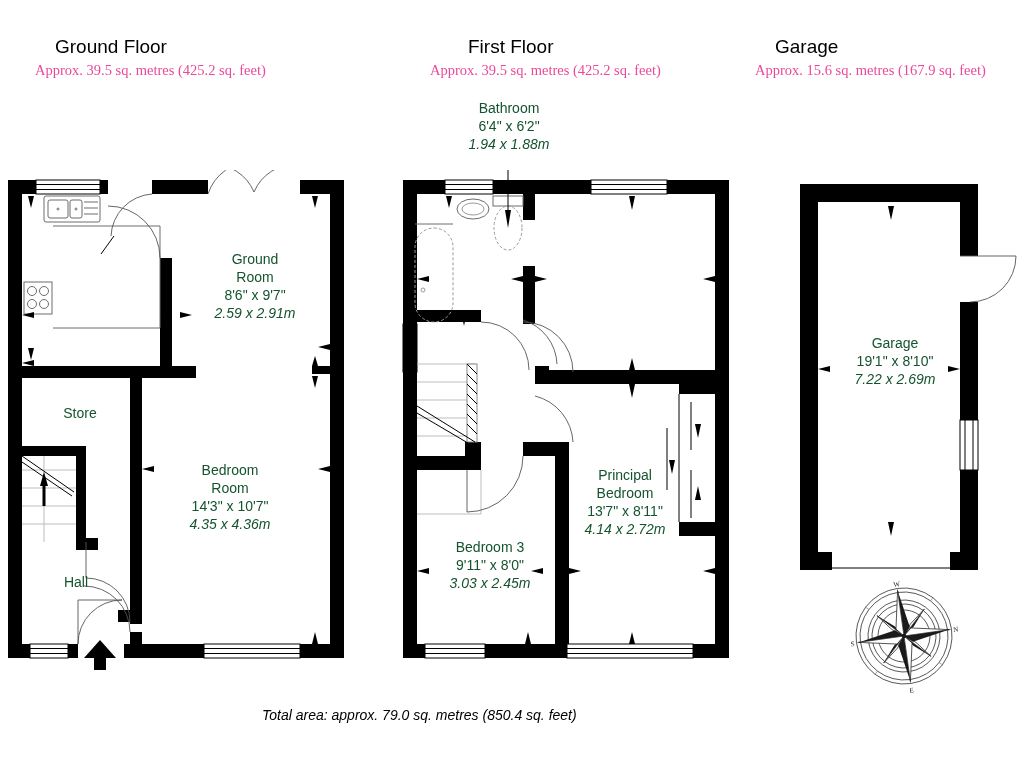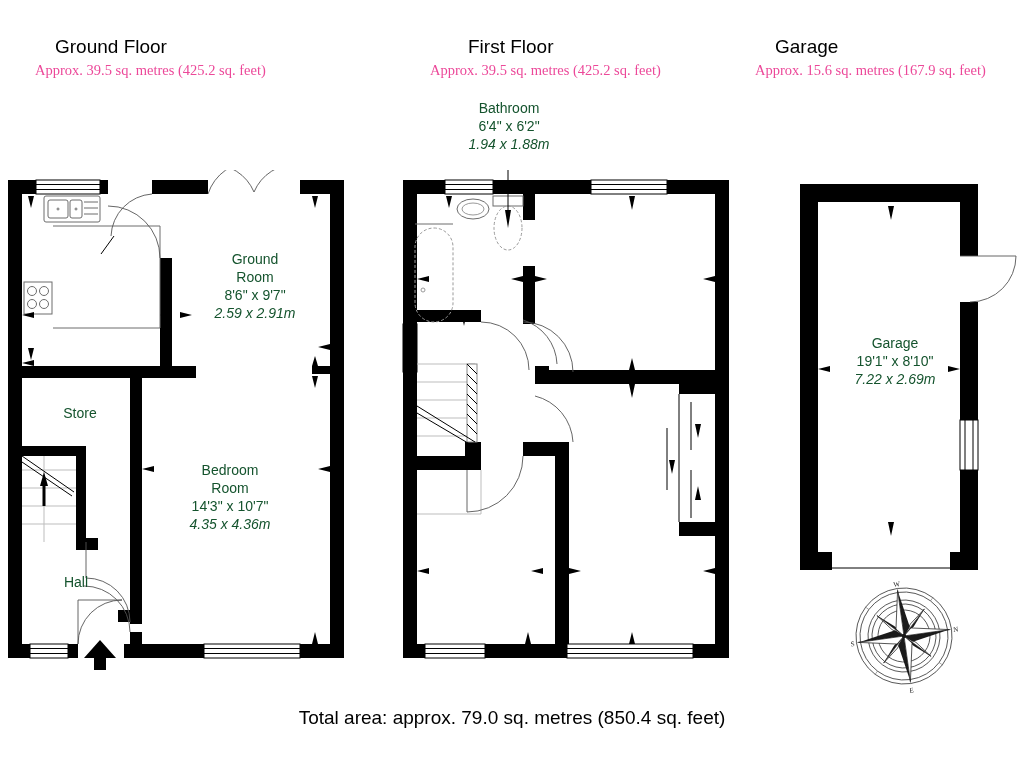--- a/index.html
+++ b/index.html
@@ -35,25 +35,26 @@
   .plan-sub {
     position: absolute;
     text-align: left;
     font-family: "Liberation Serif", serif;
     font-size: 14.5px;
     color: #ec4899;
     white-space: nowrap;
   }
   .footer-total {
     position: absolute;
-    text-align: center;
+    text-align: left;
     font-family: "Liberation Sans", sans-serif;
-    font-size: 19px;
+    font-size: 14px;
     color: #000;
     white-space: nowrap;
+    font-style: italic;
   }
   .room-label {
     position: absolute;
     text-align: center;
     font-family: "Liberation Sans", sans-serif;
     font-size: 14px;
     line-height: 18px;
     color: #14532d;
     white-space: nowrap;
   }
@@ -366,21 +367,32 @@
     <line class="leader" x1="113" y1="-42" x2="113" y2="40"></line>
   </svg>
 
   <div class="room-label" style="left:434px; top:99px; width:150px;">
     <span class="nm">Bathroom</span>
     <span class="d1">6'4" x 6'2"</span>
     <span class="d2">1.94 x 1.88m</span>
   </div>
 
 
-
+  <div class="room-label" style="left:550px; top:466px; width:150px;">
+    <span class="nm">Principal</span>
+    <span class="nm">Bedroom</span>
+    <span class="d1">13'7" x 8'11"</span>
+    <span class="d2">4.14 x 2.72m</span>
+  </div>
+
+  <div class="room-label" style="left:415px; top:538px; width:150px;">
+    <span class="nm">Bedroom 3</span>
+    <span class="d1">9'11" x 8'0"</span>
+    <span class="d2">3.03 x 2.45m</span>
+  </div>
 
   <svg style="position:absolute; left:790px; top:170px;" width="230" height="420" viewBox="0 0 230 420">
 
     <rect class="w" x="10" y="14" width="18" height="386"></rect>
     <rect class="w" x="10" y="14" width="178" height="18"></rect>
     <rect class="w" x="170" y="14" width="18" height="72"></rect>
     <rect class="w" x="170" y="132" width="18" height="118"></rect>
     <rect class="w" x="170" y="300" width="18" height="100"></rect>
     <rect class="w" x="10" y="382" width="32" height="18"></rect>
     <rect class="w" x="160" y="382" width="28" height="18"></rect>

